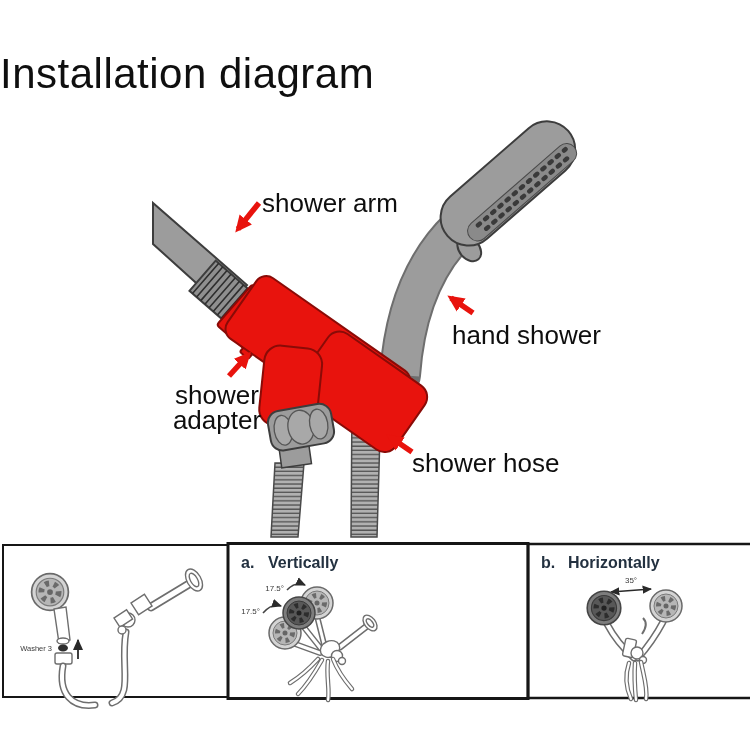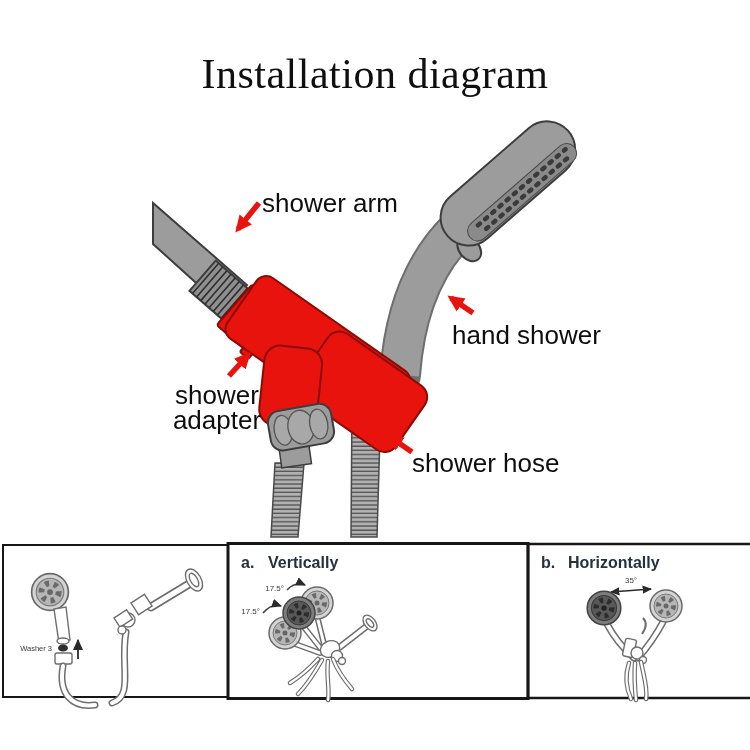--- a/index.html
+++ b/index.html
@@ -1,19 +1,19 @@
 <!DOCTYPE html>
 <html><head>
 <meta charset="utf-8">
 <style>
   html,body{margin:0;padding:0;background:#fff;}
   .page{position:relative;width:750px;height:750px;background:#ffffff;overflow:hidden;
         font-family:"Liberation Sans",sans-serif;}
-  .page-title{position:absolute;top:50px;left:0;width:100%;margin:0;text-align:center;
-        font-family:Liberation Serif, serif;font-size:42px;font-weight:400;
+  .page-title{position:absolute;top:50px;left:0;width:100%;margin:0;
+        font-family:Liberation Sans, sans-serif;font-size:42px;font-weight:400;
         color:#0f0f0f;letter-spacing:0.5px;}
   svg{position:absolute;left:0;top:0;}
   .callout-label{font-family:"Liberation Sans",sans-serif;font-size:26px;fill:#0e0e0e;}
   .panel-heading{font-family:"Liberation Sans",sans-serif;font-size:16px;fill:#233140;font-weight:600;}
   .tiny-label{font-family:"Liberation Sans",sans-serif;font-size:8px;fill:#3a3a3a;}
   .washer-label{font-family:"Liberation Sans",sans-serif;font-size:7.5px;fill:#3a3a3a;}
   .metal{fill:#9c9c9c;stroke:#3d3d3d;stroke-width:2;}
   .red{fill:#e8130d;stroke:#8a0b07;stroke-width:2;}
   .tube-o{fill:none;stroke:#6e6e6e;stroke-linecap:round;}
   .tube-i{fill:none;stroke:#ffffff;stroke-linecap:round;}

